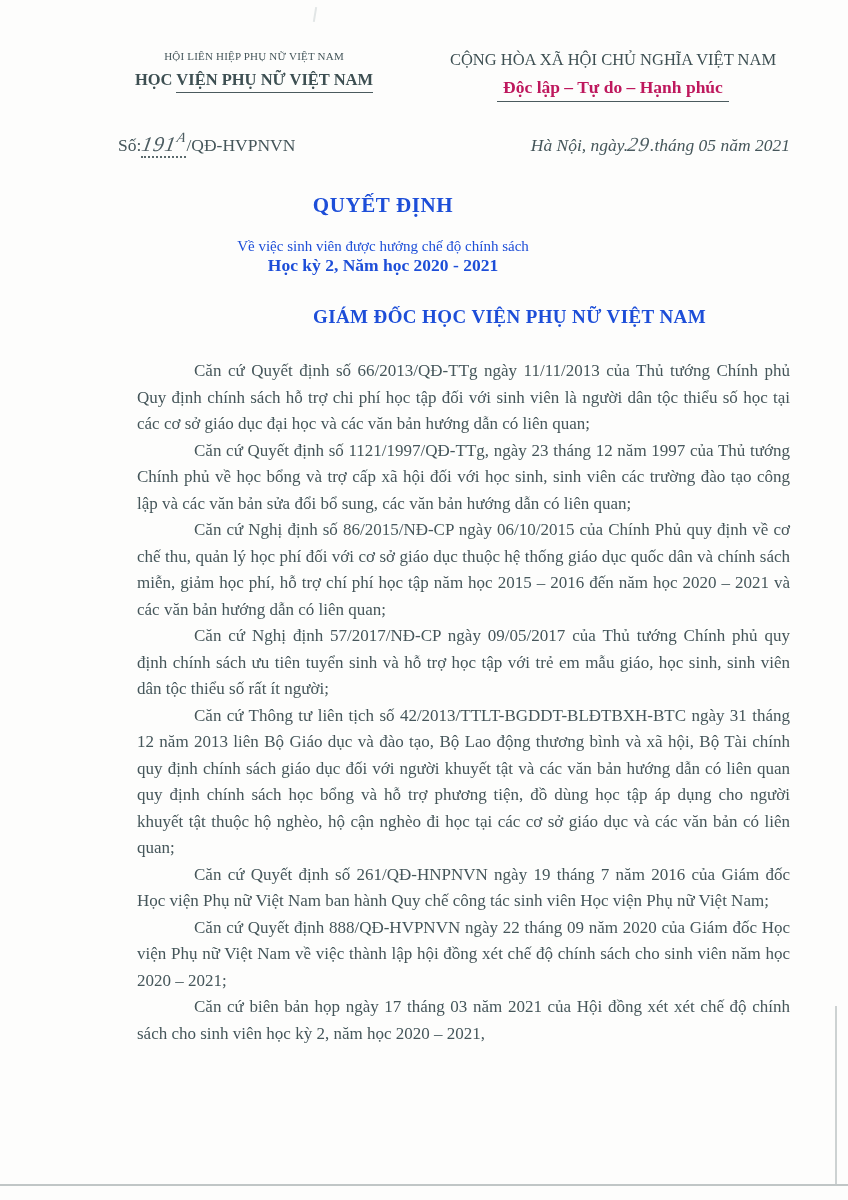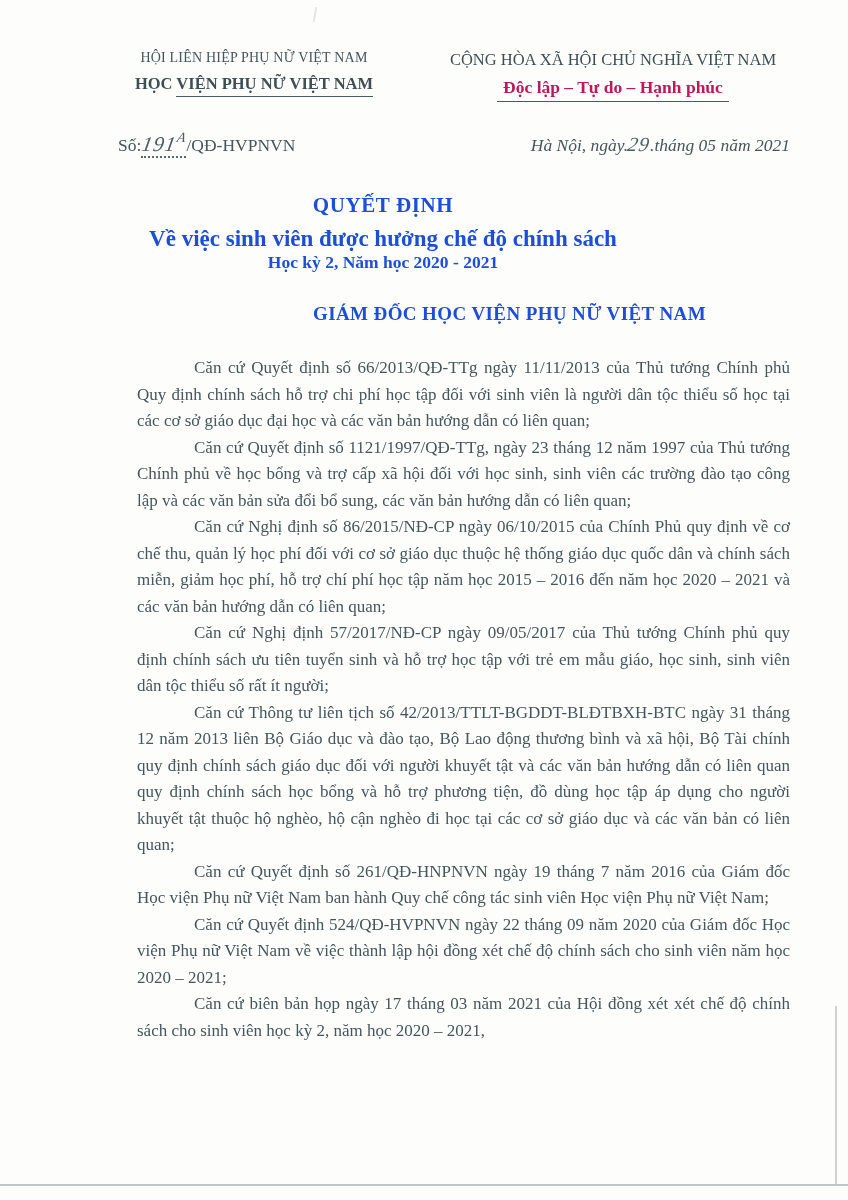--- a/index.html
+++ b/index.html
@@ -9,21 +9,21 @@
     width:848px; height:1200px;
     margin:0 auto;
     background:#fdfdfc;
     font-family:"Liberation Serif","DejaVu Serif",serif;
     color:#45565a;
     overflow:hidden;
   }
   
   .header-row { display:flex; padding-top:50px; }
   .header-left { width:332px; margin-left:88px; text-align:center; }
-  .header-left .org-parent { font-size:14px; letter-spacing:.2px; white-space:nowrap;text-align:center; }
+  .header-left .org-parent { font-size:11px; letter-spacing:.2px; white-space:nowrap;text-align:center; }
   .header-left .org-name   { font-size:16.5px; font-weight:bold; margin-top:8px; white-space:nowrap; color:#3d4f52; }
   .header-left .org-name .u { border-bottom:1.6px solid #4b5b5e; padding-bottom:2.5px; }
   .header-right { width:378px; margin-left:4px; text-align:center; }
   .header-right .national-motto-top { font-size:16.5px; font-weight:normal; white-space:nowrap; color:#3d4f52; }
   .header-right .national-motto-sub {
     display:inline-block; margin-top:7px; padding:0 6px 3px;
     font-size:17.5px; font-weight:bold; white-space:nowrap; color:#be185d;
     border-bottom:1.7px solid #4b5b5e;
   }
   
@@ -39,21 +39,21 @@
   .hw-sup {
     display:inline-block;
     font-style:italic; font-size:14px; color:#4d5d62;
     transform:translateY(-9px) skewX(-12deg);
   }
   .doc-date { margin-left:auto; margin-right:58px; font-style:italic; font-size:17.5px; white-space:nowrap; }
   .doc-date .hw { font-size:20px; }
   
   .title-block { margin:36px 142px 0 60px; text-align:center; color:#1d4ed8; }
   .title-main { font-size:21px; font-weight:bold; letter-spacing:.6px; }
-  .title-sub1 { font-size:23px; font-weight:bold; margin-top:8px; }
+  .title-sub1 { font-size:15px; font-weight:normal; margin-top:20px; }
   .title-sub2 { font-size:17.5px; font-weight:bold; }
   .title-issuer { font-size:19px; font-weight:bold; letter-spacing:.4px; margin-top:30px;text-align:right; }
   
   .body-text {
     margin:30px 58px 0 137px;
     font-size:17px; line-height:26.5px;
     text-align:justify;
   }
   .body-text p { margin:0; text-indent:57px; }
   
@@ -91,20 +91,20 @@
     <div class="title-issuer">GIÁM ĐỐC HỌC VIỆN PHỤ NỮ VIỆT NAM</div>
   </div>
 
   <div class="body-text">
     <p>Căn cứ Quyết định số 66/2013/QĐ-TTg ngày 11/11/2013 của Thủ tướng Chính phủ Quy định chính sách hỗ trợ chi phí học tập đối với sinh viên là người dân tộc thiểu số học tại các cơ sở giáo dục đại học và các văn bản hướng dẫn có liên quan;</p>
     <p>Căn cứ Quyết định số 1121/1997/QĐ-TTg, ngày 23 tháng 12 năm 1997 của Thủ tướng Chính phủ về học bổng và trợ cấp xã hội đối với học sinh, sinh viên các trường đào tạo công lập và các văn bản sửa đổi bổ sung, các văn bản hướng dẫn có liên quan;</p>
     <p>Căn cứ Nghị định số 86/2015/NĐ-CP ngày 06/10/2015 của Chính Phủ quy định về cơ chế thu, quản lý học phí đối với cơ sở giáo dục thuộc hệ thống giáo dục quốc dân và chính sách miễn, giảm học phí, hỗ trợ chí phí học tập năm học 2015 – 2016 đến năm học 2020 – 2021 và các văn bản hướng dẫn có liên quan;</p>
     <p>Căn cứ Nghị định 57/2017/NĐ-CP ngày 09/05/2017 của Thủ tướng Chính phủ quy định chính sách ưu tiên tuyển sinh và hỗ trợ học tập với trẻ em mẫu giáo, học sinh, sinh viên dân tộc thiểu số rất ít người;</p>
     <p>Căn cứ Thông tư liên tịch số 42/2013/TTLT-BGDDT-BLĐTBXH-BTC ngày 31 tháng 12 năm 2013 liên Bộ Giáo dục và đào tạo, Bộ Lao động thương bình và xã hội, Bộ Tài chính quy định chính sách giáo dục đối với người khuyết tật và các văn bản hướng dẫn có liên quan quy định chính sách học bổng và hỗ trợ phương tiện, đồ dùng học tập áp dụng cho người khuyết tật thuộc hộ nghèo, hộ cận nghèo đi học tại các cơ sở giáo dục và các văn bản có liên quan;</p>
     <p>Căn cứ Quyết định số 261/QĐ-HNPNVN ngày 19 tháng 7 năm 2016 của Giám đốc Học viện Phụ nữ Việt Nam ban hành Quy chế công tác sinh viên Học viện Phụ nữ Việt Nam;</p>
-    <p>Căn cứ Quyết định 524/QĐ-HVPNVN ngày 22 tháng 09 năm 2020 của Giám đốc Học viện Phụ nữ Việt Nam về việc thành lập hội đồng xét chế độ chính sách cho sinh viên năm học 2020 – 2021;</p>
+    <p>Căn cứ Quyết định 888/QĐ-HVPNVN ngày 22 tháng 09 năm 2020 của Giám đốc Học viện Phụ nữ Việt Nam về việc thành lập hội đồng xét chế độ chính sách cho sinh viên năm học 2020 – 2021;</p>
     <p>Căn cứ biên bản họp ngày 17 tháng 03 năm 2021 của Hội đồng xét xét chế độ chính sách cho sinh viên học kỳ 2, năm học 2020 – 2021,</p>
   </div>
 
   <div class="artifact-right-line"></div>
   <div class="artifact-bottom-line"></div>
 
 </div>
 
 </body></html>

